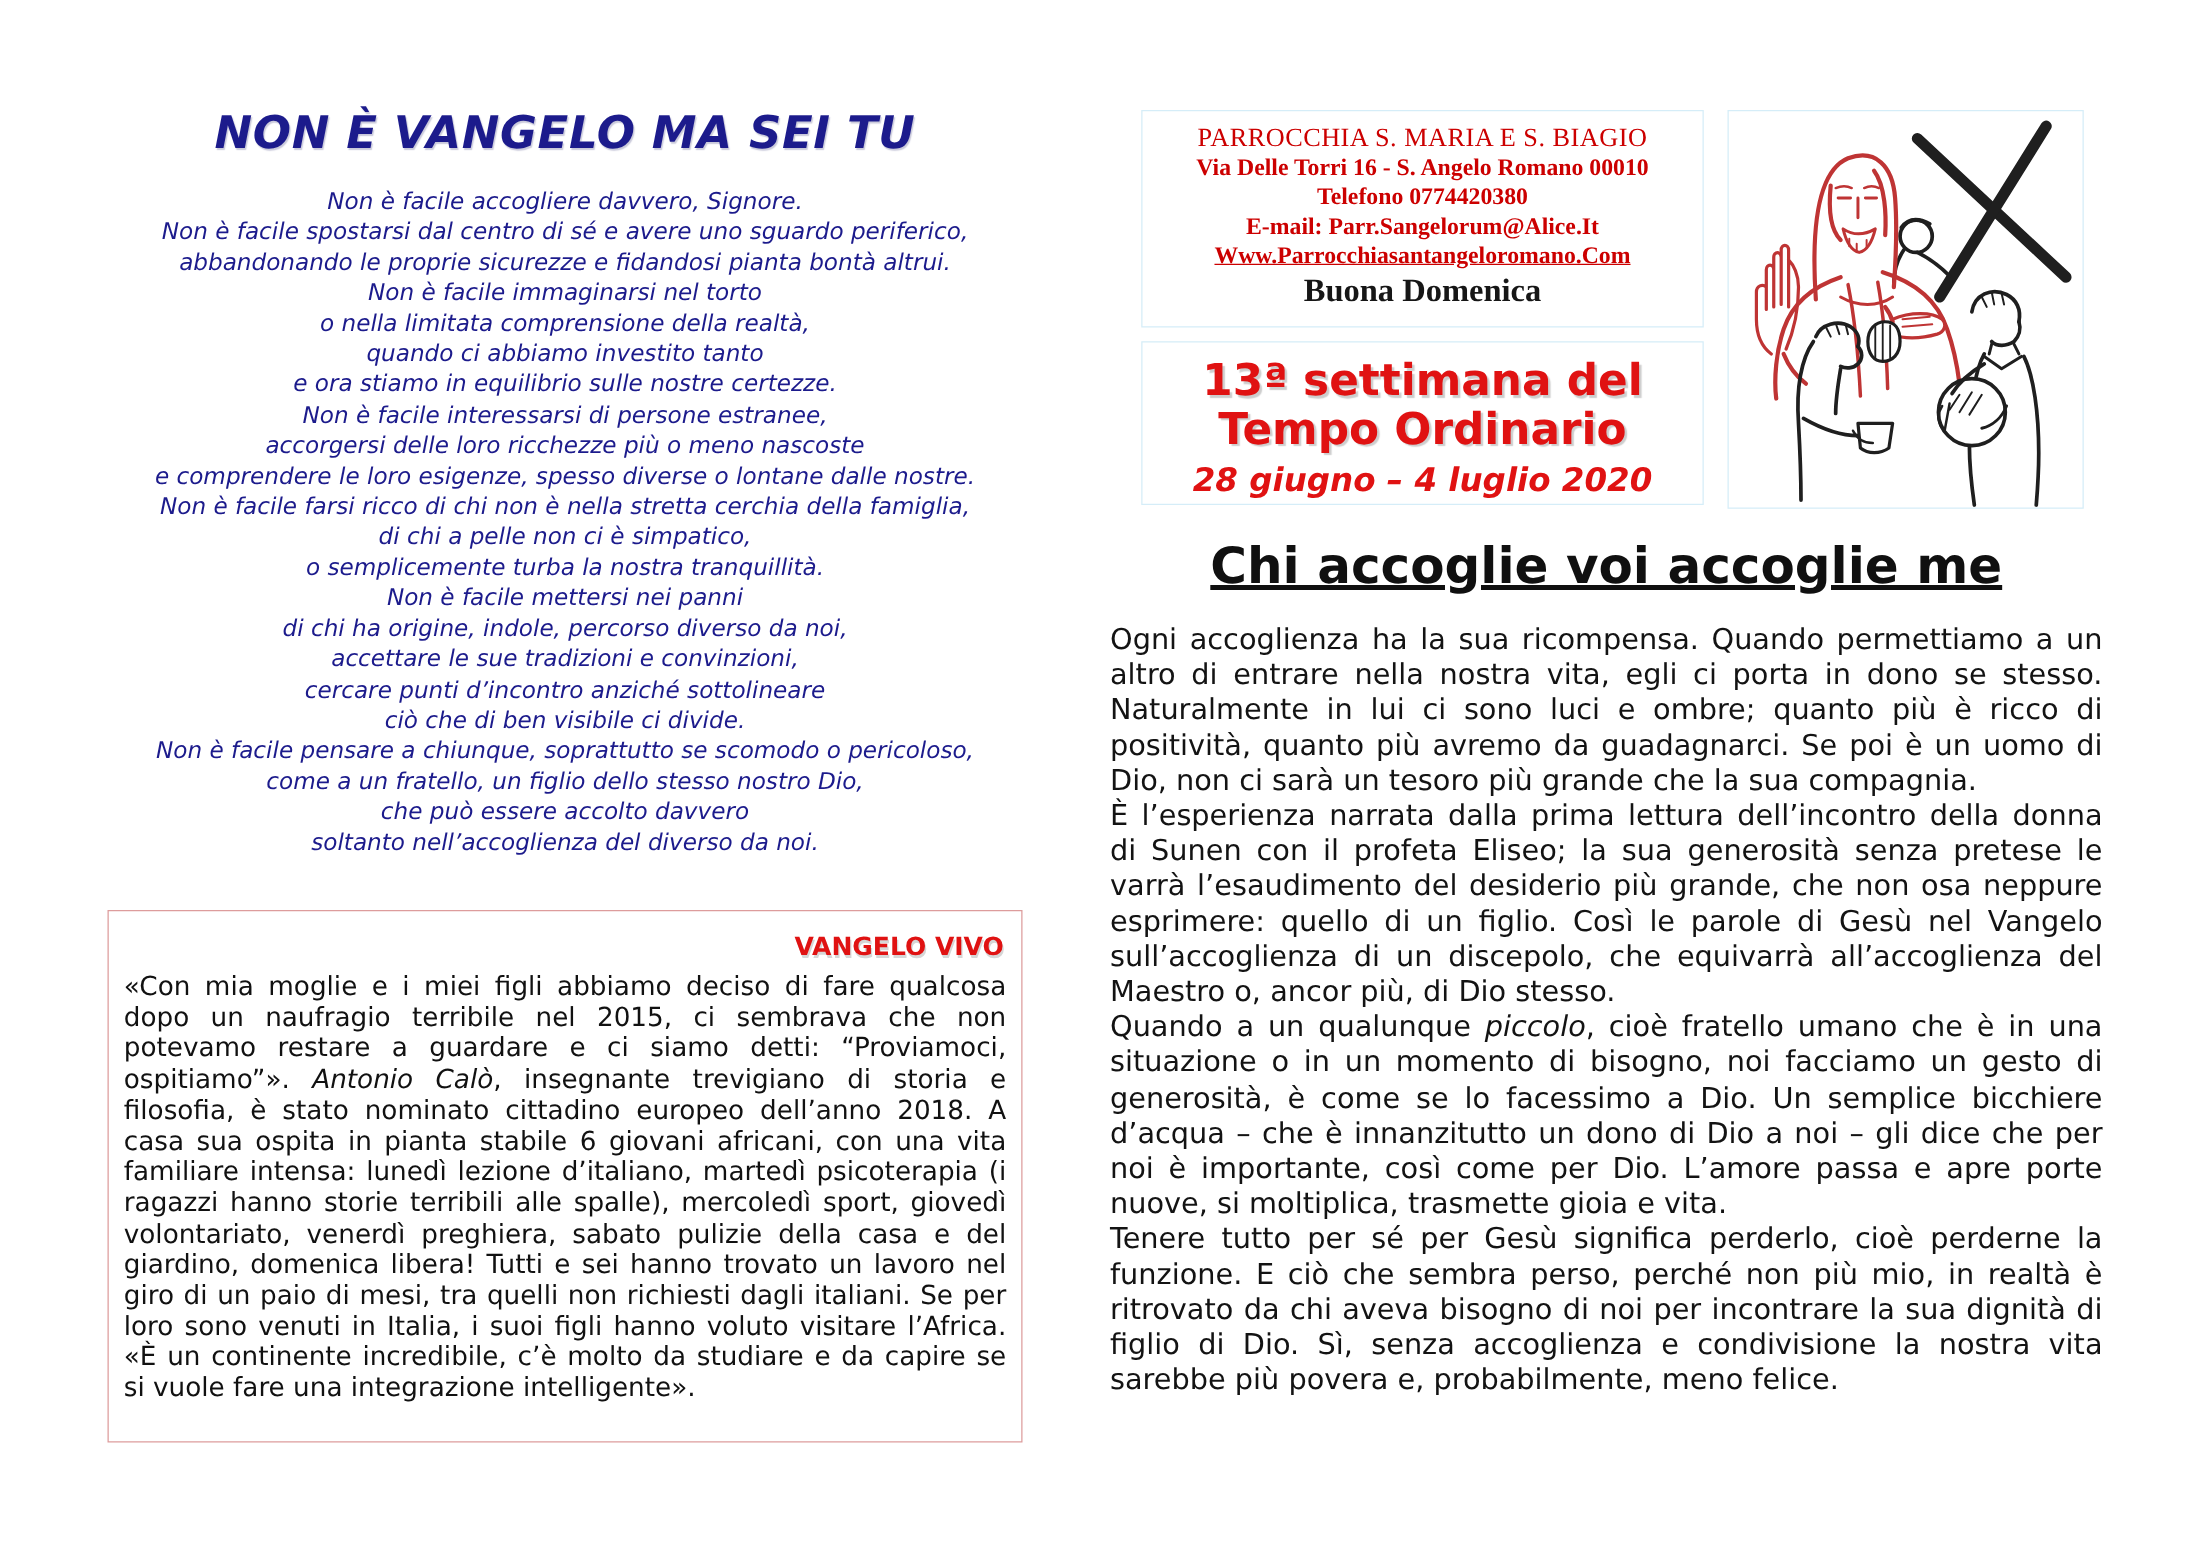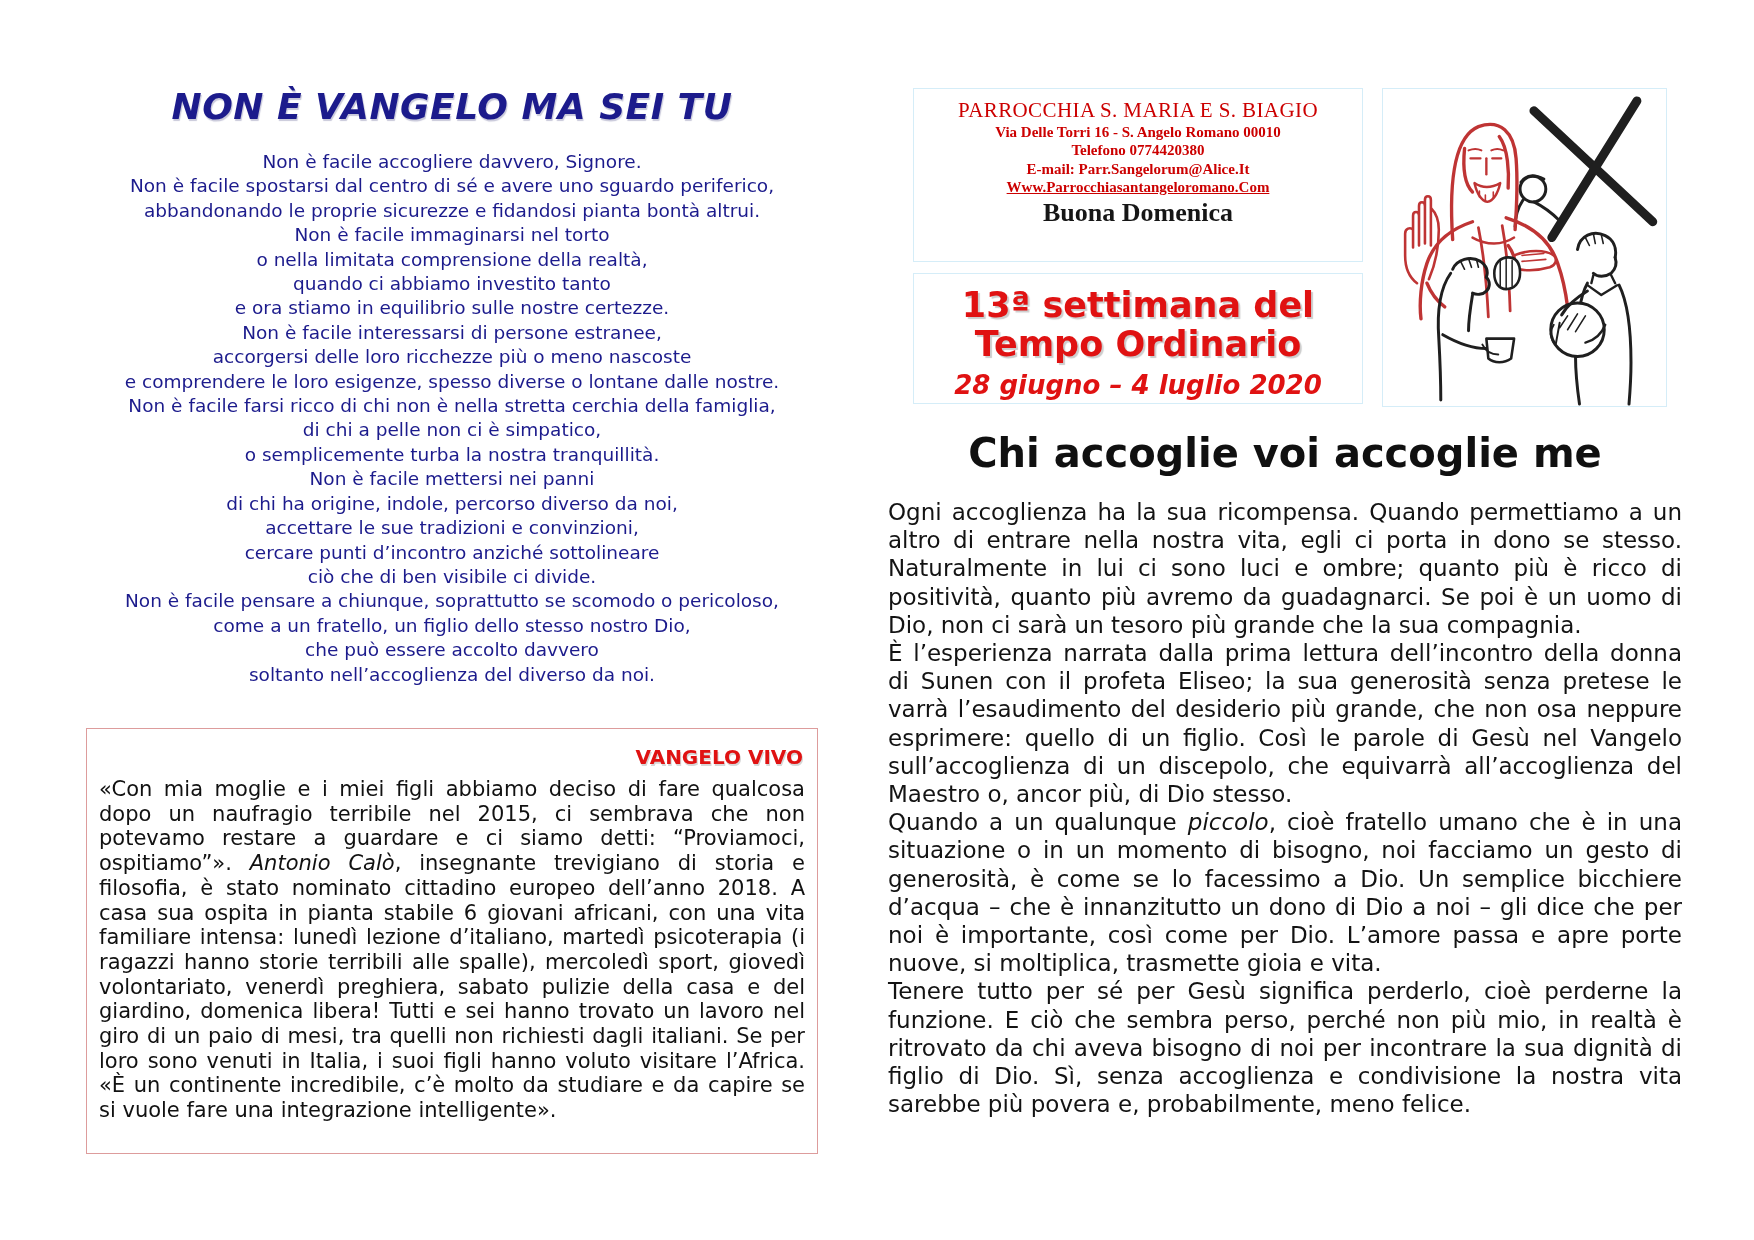--- a/index.html
+++ b/index.html
@@ -4,51 +4,51 @@
 <style>
   html,body{margin:0;padding:0;background:#ffffff;}
   .page{position:relative;width:1754px;height:1240px;background:#ffffff;overflow:hidden;
         font-family:"DejaVu Sans","Liberation Sans",sans-serif;color:#111;}
 
   
   .left-title{position:absolute;left:86px;top:86px;width:732px;text-align:center;
     font-size:36px;font-weight:bold;font-style:italic;color:#1c1b8c;
     text-shadow:1px 2px 1px #c9c9da;letter-spacing:.5px;}
   .poem{position:absolute;left:56px;top:150px;width:792px;text-align:center;
-    color:#1c1b8c;font-size:18.5px;line-height:24.4px;}
+    color:#1c1b8c;font-style:italic;font-size:18.5px;line-height:24.4px;}
   .poem .poem-line{white-space:nowrap;}
   .vangelo-box{position:absolute;left:86px;top:728px;width:732px;height:426px;
     border:1px solid #dd9c9c;box-sizing:border-box;padding:6px 12px;background:#fff;}
   .vangelo-heading{text-align:right;color:#e01212;font-weight:bold;font-size:20px;
     text-shadow:1px 2px 0 #d6d6d6;margin:10px 2px 4px 0;}
   .vangelo-text{font-size:21px;line-height:24.7px;text-align:justify;margin:8px 0 0 0;}
   .it{font-style:italic;}
 
   
   .parish-box{position:absolute;left:913px;top:88px;width:450px;height:174px;
     border:1px solid #d5edf8;box-sizing:border-box;text-align:center;
     font-family:"Liberation Serif","DejaVu Serif",serif;color:#cc0000;padding-top:9px;}
   .parish-name{font-size:21px;letter-spacing:.4px;line-height:1.2;}
-  .parish-line{font-size:15px;font-weight:bold;line-height:1.22;}
+  .parish-line{font-size:19px;font-weight:bold;line-height:1.22;}
   .parish-web{text-decoration:underline;}
   .parish-greeting{color:#161616;font-weight:bold;font-size:26px;line-height:1.2;margin-top:1px;}
 
   .week-box{position:absolute;left:913px;top:273px;width:450px;height:131px;
     border:1px solid #d5edf8;box-sizing:border-box;text-align:center;}
   .week-title{font-size:35px;font-weight:bold;color:#e01212;line-height:1.1;
     text-shadow:2px 2px 1px #cdcdcd;padding-top:12px;}
   .week-dates{font-size:26px;font-weight:bold;font-style:italic;color:#e01212;margin-top:7px;}
 
   .img-box{position:absolute;left:1382px;top:88px;width:285px;height:319px;
     border:1px solid #d5edf8;box-sizing:border-box;background:#fff;}
   .img-box svg{display:block;width:100%;height:100%;}
 
   
   .article-title{position:absolute;left:888px;top:430px;width:794px;text-align:center;
-    font-size:40px;font-weight:bold;color:#101010;}
+    font-size:40px;font-weight:bold;color:#101010;text-decoration:underline;}
   .article-body{position:absolute;left:888px;top:498px;width:794px;
     font-size:23px;line-height:28.2px;text-align:justify;color:#131313;}
   .article-body p{margin:0;}
 </style>
 </head>
 <body>
 
 <div class="page">
 
   <div class="left-title">NON È VANGELO MA SEI TU</div>

